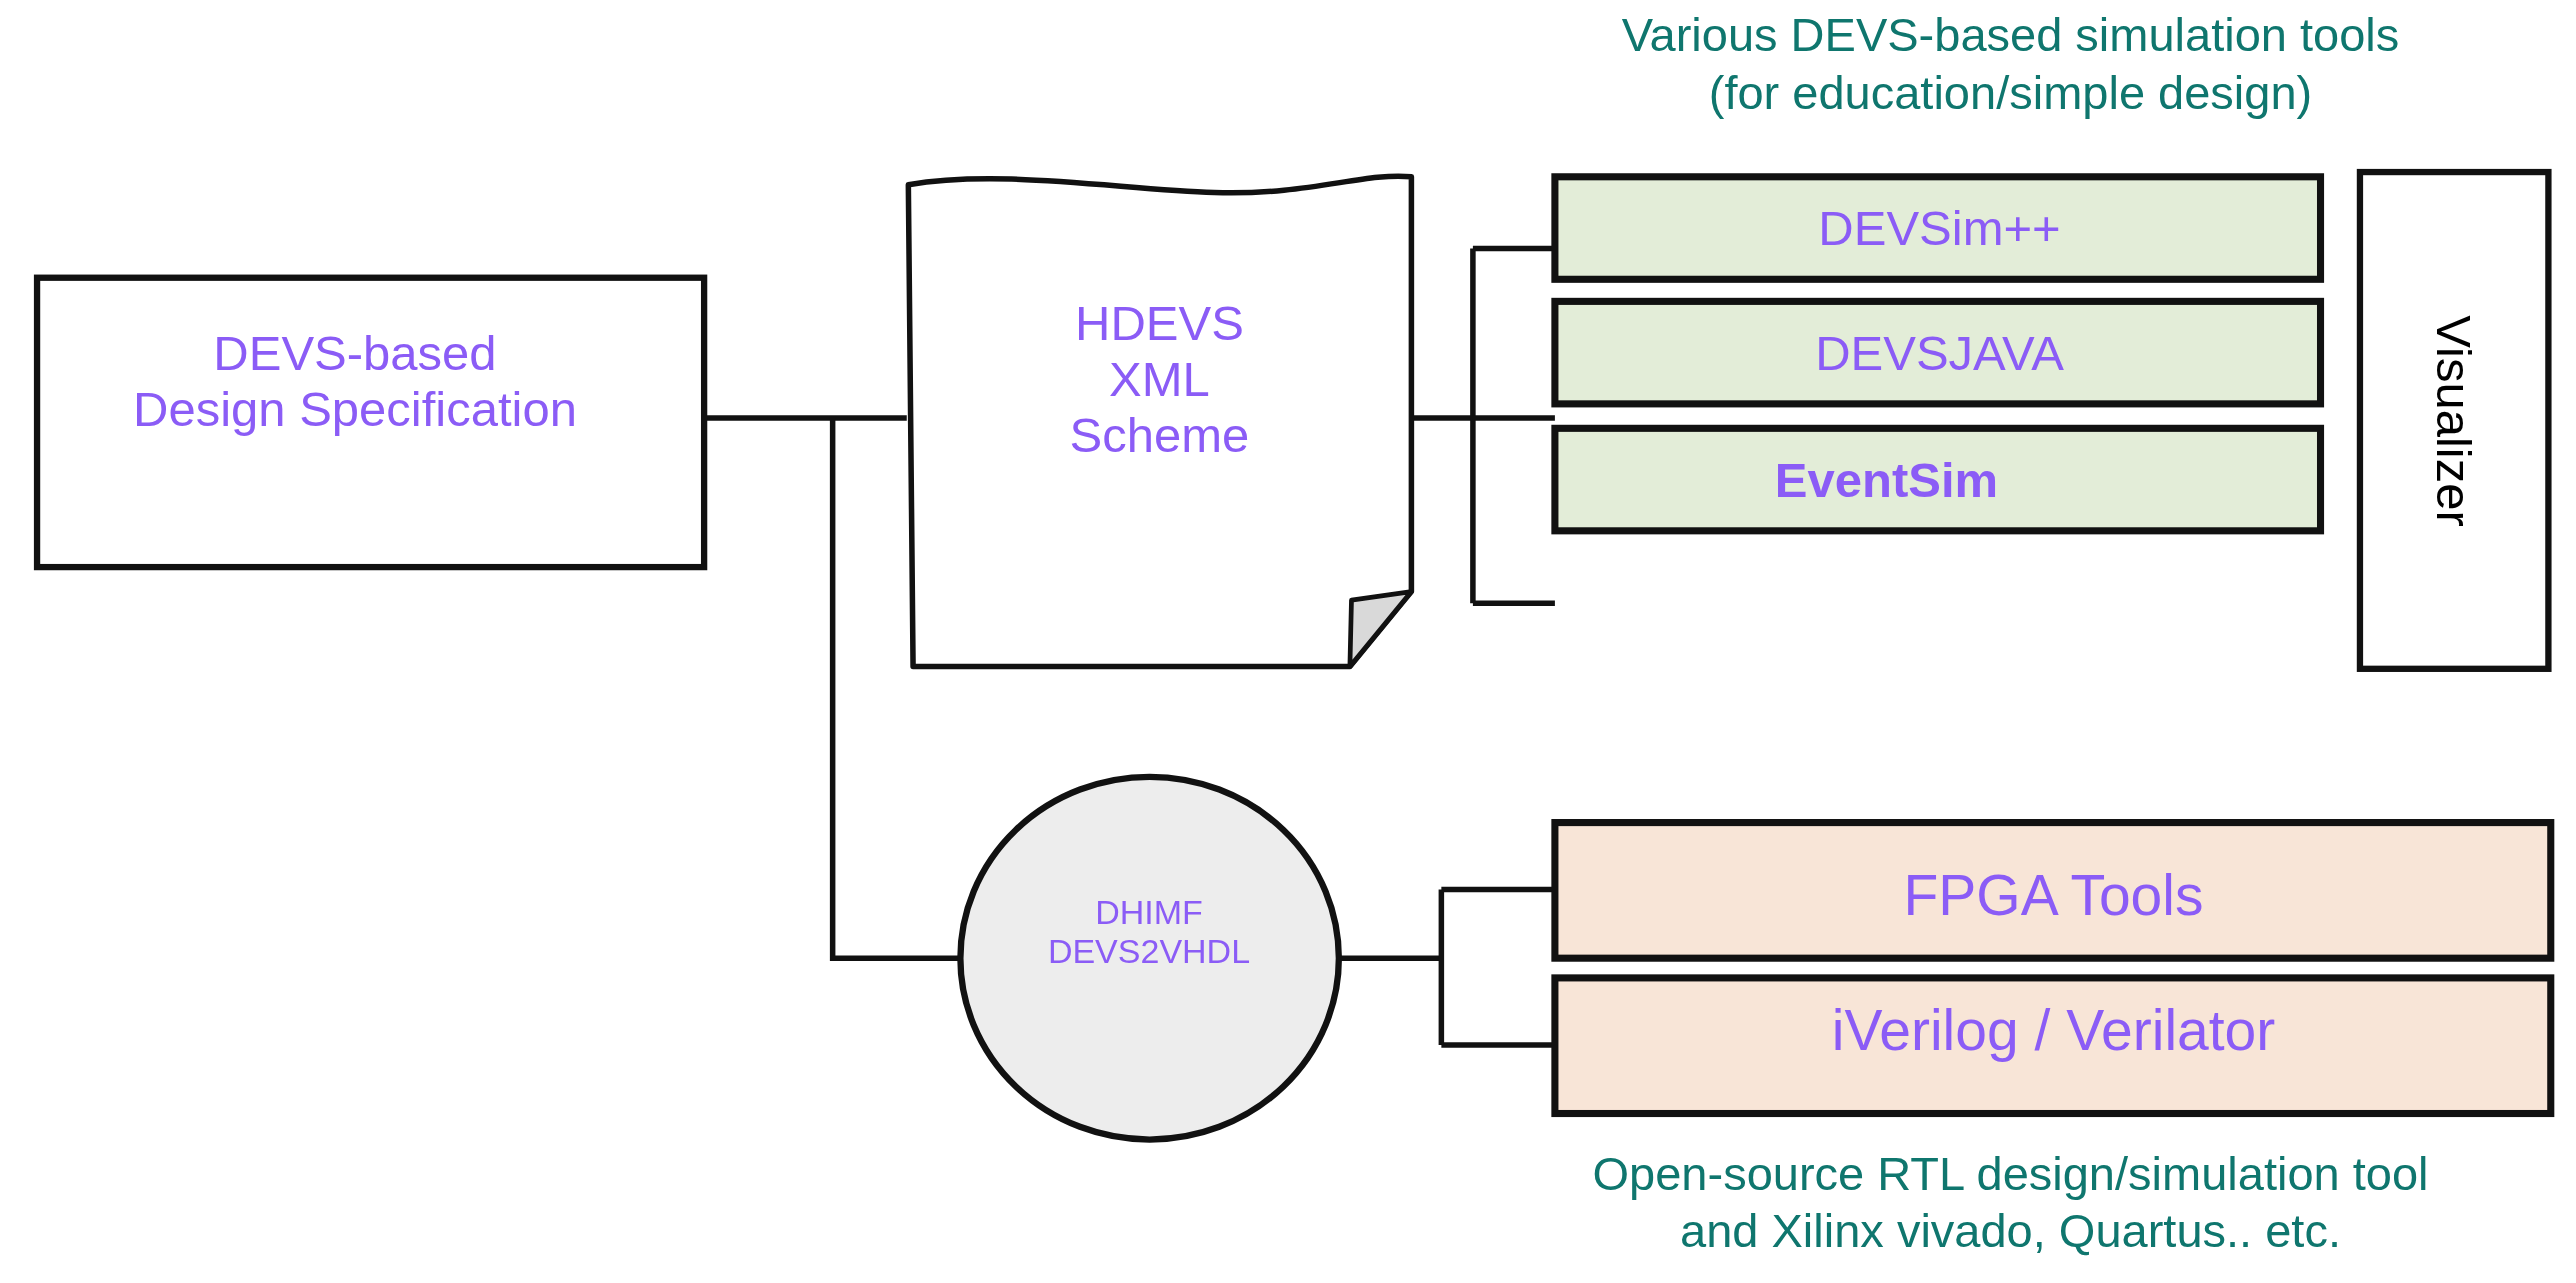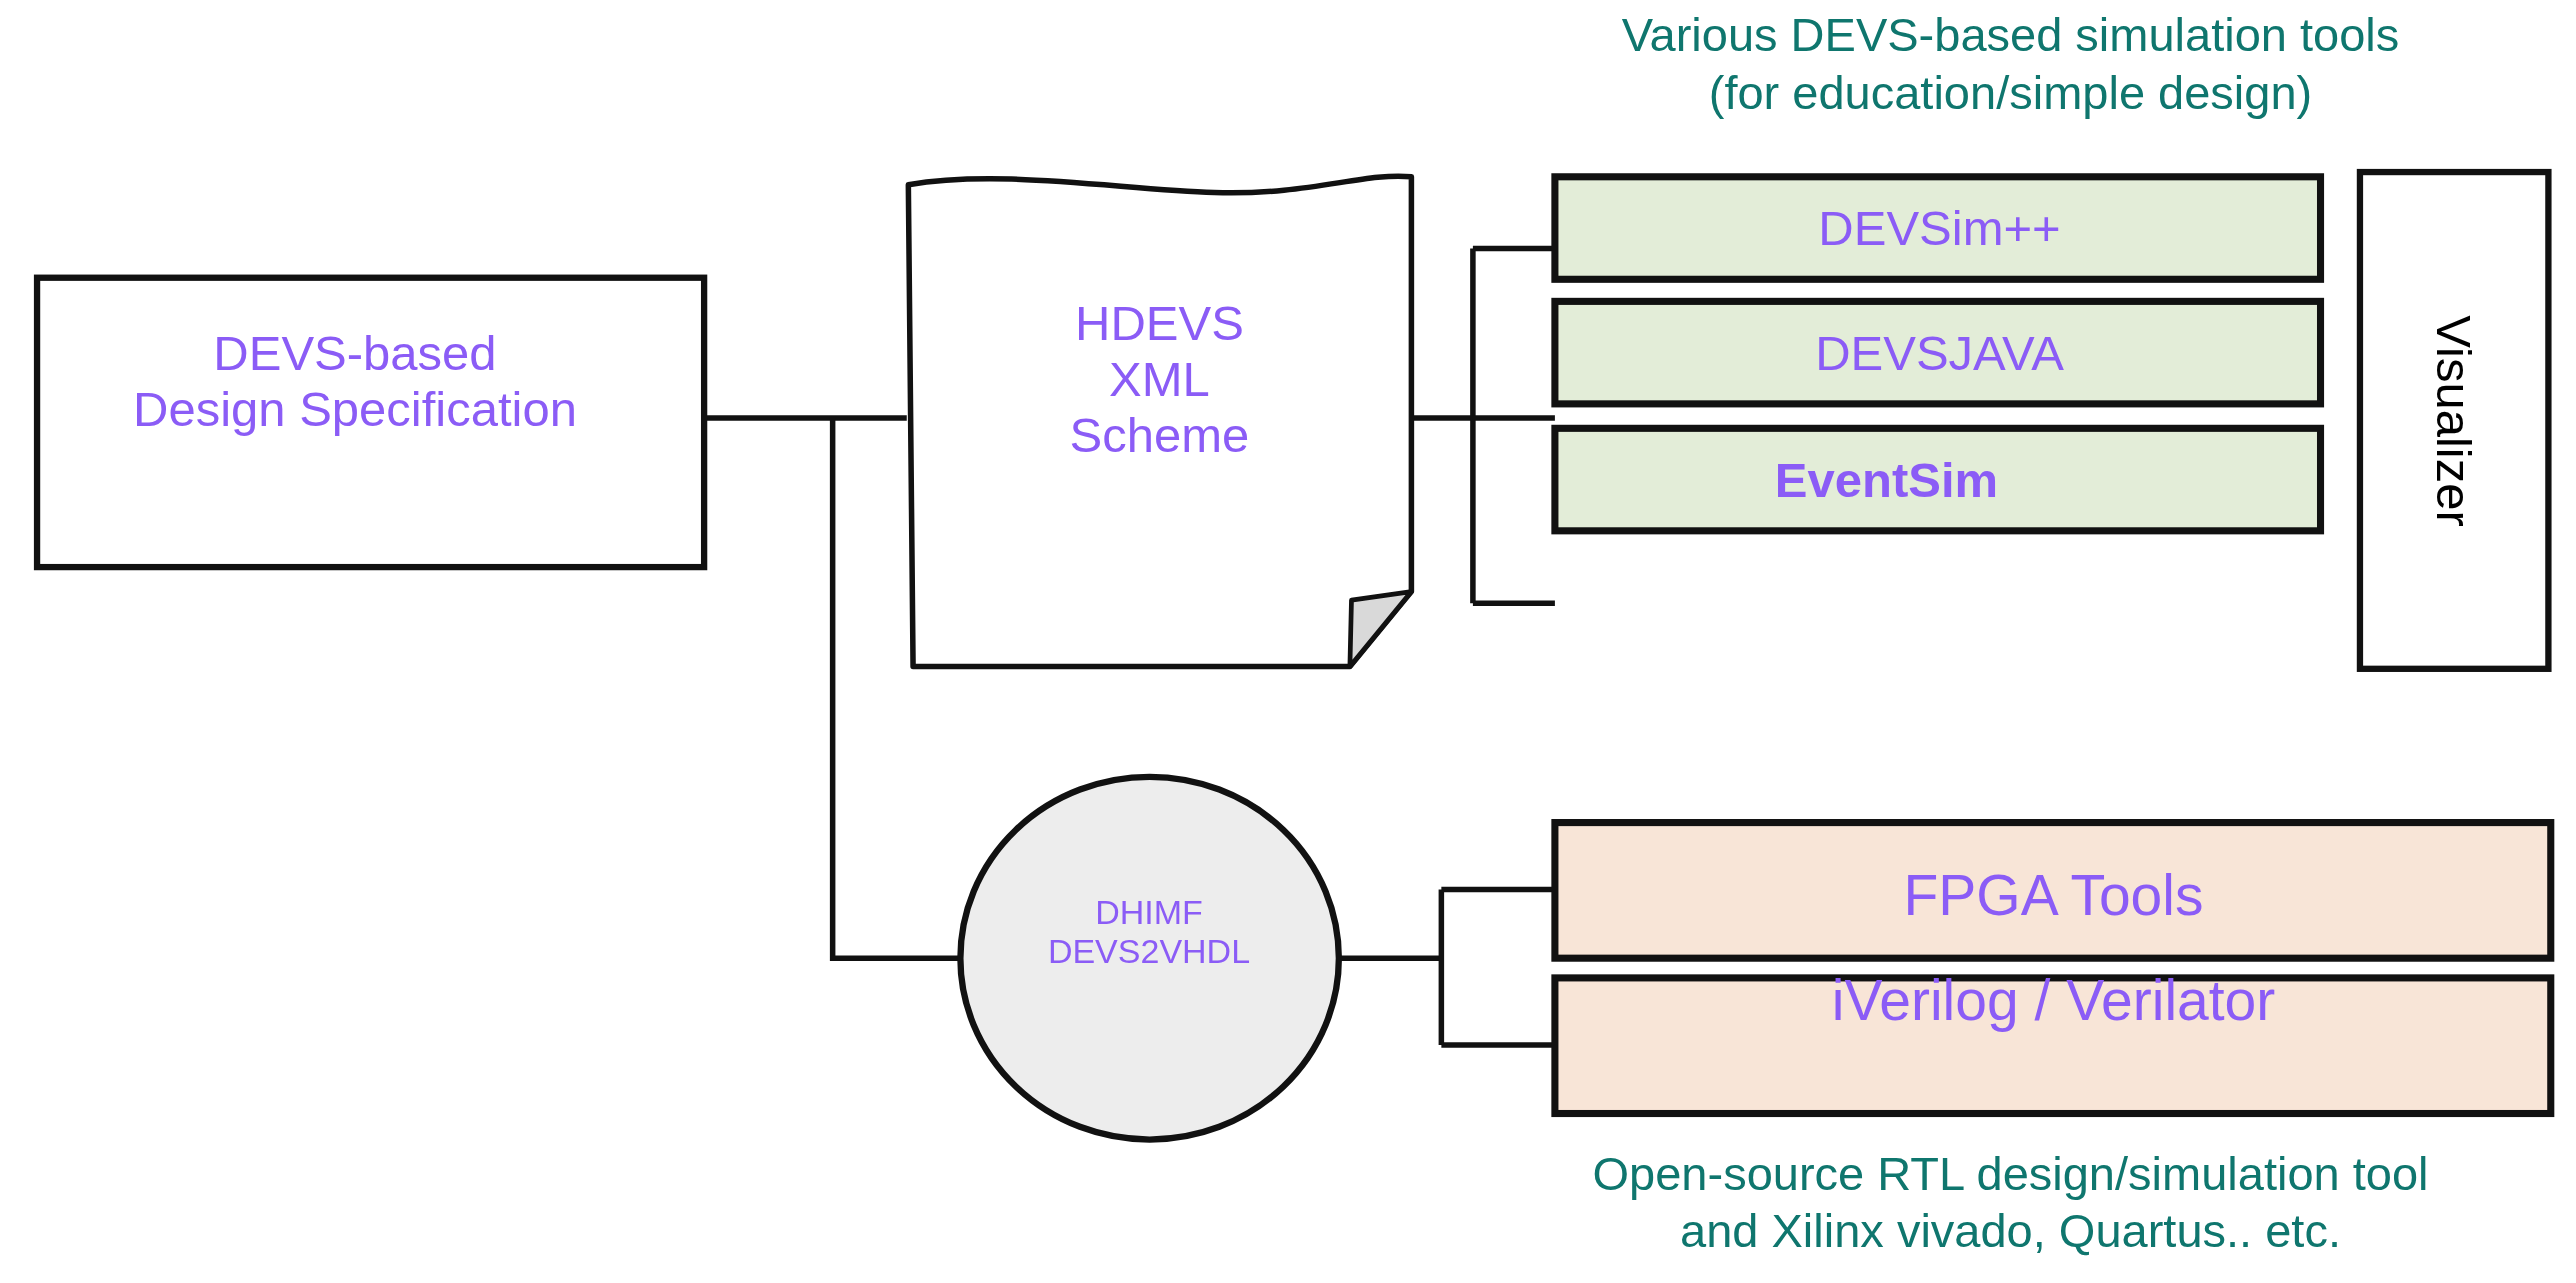--- a/index.html
+++ b/index.html
@@ -89,21 +89,21 @@
     width: 765px;
   }
   .lbl-g1 { left: 1557px; top: 201px; }
   .lbl-g2 { left: 1557px; top: 326px; }
   .lbl-g3 { left: 1504px; top: 453px; font-weight: bold; }
   .lbl-peach {
     font-size: 57px;
     width: 993px;
   }
   .lbl-p1 { left: 1557px; top: 863px; }
-  .lbl-p2 { left: 1557px; top: 968px; }
+  .lbl-p2 { left: 1557px; top: 998px; }
   .caption {
     position: absolute;
     text-align: center;
     line-height: 1.22;
     font-size: 47px;
     white-space: pre-line;
     color: #0f766e;
   }
   .caption-top {
     left: 1490px; top: 6.3px; width: 1041px;

